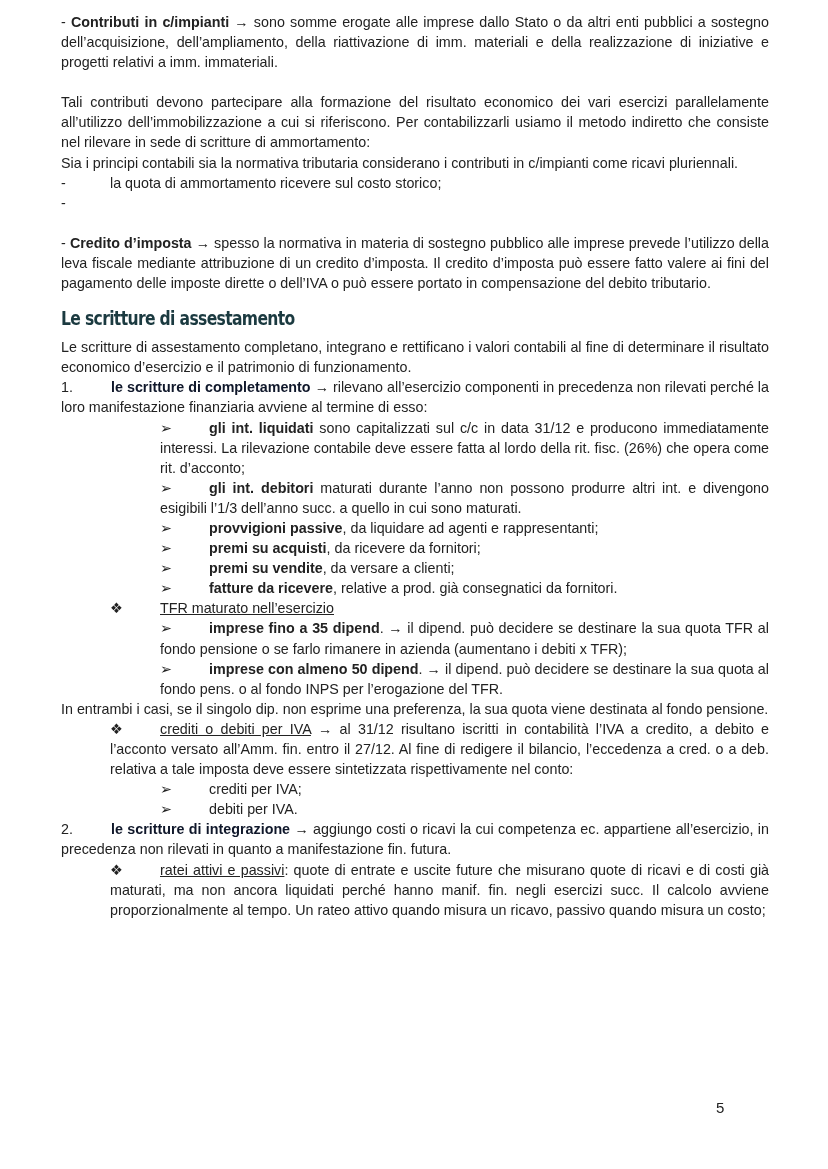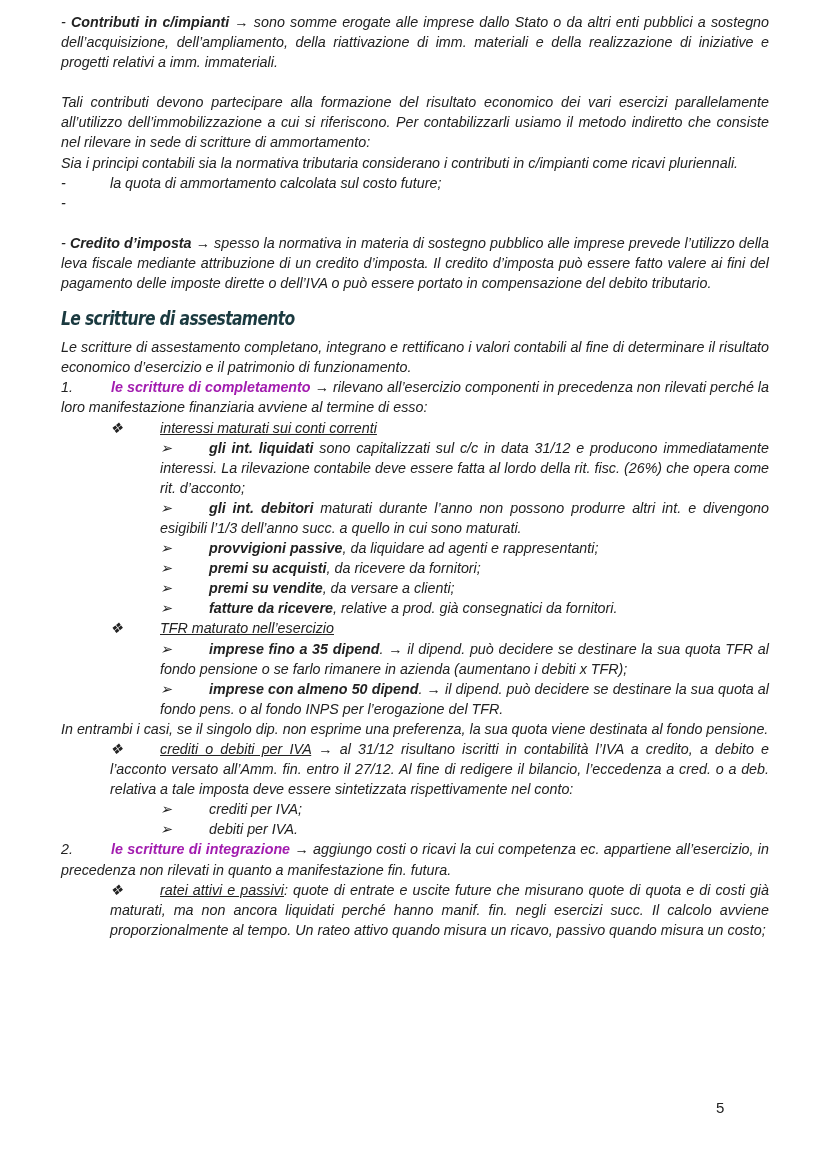--- a/index.html
+++ b/index.html
@@ -1,22 +1,22 @@
 <!DOCTYPE html>
 <html><head>
 <meta charset="utf-8">
 <style>
   html,body{margin:0;padding:0;background:#fff;}
   body{width:828px;height:1169px;position:relative;overflow:hidden;
        font-family:"Liberation Sans",sans-serif;color:#222;font-size:14.3px;}
-  .page{position:absolute;left:61px;top:12px;width:708px;font-style:italic;}
+  .page{position:absolute;left:61px;top:12px;width:708px;}
   p{margin:0;line-height:20.1px;text-align:justify;}
   .gap{height:20px;}
   b{font-weight:bold;}
-  .blue{color:#a21caf;font-weight:bold;}
+  .blue{color:#0f172a;font-weight:bold;}
   u{text-decoration:underline;}
   .heading{font-family:"DejaVu Sans",sans-serif;font-weight:bold;font-size:19px;
            color:#1b3a40;letter-spacing:-0.8px;transform:scaleX(0.82);transform-origin:left;
            margin:14px 0 8px 0;white-space:nowrap;}
   .dash-item{display:flex;line-height:20.1px;}
   .dash-item .mk{width:49px;flex:none;}
   .num{display:inline-block;width:50px;}
   .l1{padding-left:49px;}
   .l1 .mk{display:inline-block;width:50px;}
   .l2{padding-left:99px;}
@@ -32,53 +32,52 @@
 
   <p><span>- </span><b>Contributi in c/impianti</b><span> → sono somme erogate alle imprese dallo Stato o da altri enti pubblici a sostegno dell’acquisizione, dell’ampliamento, della riattivazione di imm. materiali e della realizzazione di iniziative e progetti relativi a imm. immateriali.</span></p>
 
   <div class="gap"></div>
 
   <p>Tali contributi devono partecipare alla formazione del risultato economico dei vari esercizi parallelamente all’utilizzo dell’immobilizzazione a cui si riferiscono. Per contabilizzarli usiamo il metodo indiretto che consiste nel rilevare in sede di scritture di ammortamento:</p>
   <p>Sia i principi contabili sia la normativa tributaria considerano i contributi in c/impianti come ricavi pluriennali.</p>
 
   <div class="dash-item">
       <span class="mk">-</span>
-      <span>la quota di ammortamento calcolata sul costo future;</span>
+      <span>la quota di ammortamento ricevere sul costo storico;</span>
     </div>
   <div class="dash-item">
       <span class="mk">-</span>
     </div>
 
   <div class="gap"></div>
 
   <p><span>- </span><b>Credito d’imposta</b><span> → spesso la normativa in materia di sostegno pubblico alle imprese prevede l’utilizzo della leva fiscale mediante attribuzione di un credito d’imposta. Il credito d’imposta può essere fatto valere ai fini del pagamento delle imposte dirette o dell’IVA o può essere portato in compensazione del debito tributario.</span></p>
 
   <div class="heading">Le scritture di assestamento</div>
 
   <p>Le scritture di assestamento completano, integrano e rettificano i valori contabili al fine di determinare il risultato economico d’esercizio e il patrimonio di funzionamento.</p>
 
   <p><span class="num">1.</span><span class="blue">le scritture di completamento</span><span> → rilevano all’esercizio componenti in precedenza non rilevati perché la loro manifestazione finanziaria avviene al termine di esso:</span></p>
 
-  <p class="l1"><span class="mk">❖</span><u>interessi maturati sui conti correnti</u></p>
   <p class="ind2"><span class="mk" style="display:inline-block;width:49px">➢</span><b>gli int. liquidati</b><span> sono capitalizzati sul c/c in data 31/12 e producono immediatamente interessi. La rilevazione contabile deve essere fatta al lordo della rit. fisc. (26%) che opera come rit. d’acconto;</span></p>
   <p class="ind2"><span class="mk" style="display:inline-block;width:49px">➢</span><b>gli int. debitori</b><span> maturati durante l’anno non possono produrre altri int. e divengono esigibili l’1/3 dell’anno succ. a quello in cui sono maturati.</span></p>
 
   <p class="l2"><span class="mk">➢</span><b>provvigioni passive</b><span>, da liquidare ad agenti e rappresentanti;</span></p>
   <p class="l2"><span class="mk">➢</span><b>premi su acquisti</b><span>, da ricevere da fornitori;</span></p>
   <p class="l2"><span class="mk">➢</span><b>premi su vendite</b><span>, da versare a clienti;</span></p>
   <p class="l2"><span class="mk">➢</span><b>fatture da ricevere</b><span>, relative a prod. già consegnatici da fornitori.</span></p>
 
   <p class="l1"><span class="mk">❖</span><u>TFR maturato nell’esercizio</u></p>
   <p class="ind2"><span class="mk" style="display:inline-block;width:49px">➢</span><b>imprese fino a 35 dipend</b><span>. → il dipend. può decidere se destinare la sua quota TFR al fondo pensione o se farlo rimanere in azienda (aumentano i debiti x TFR);</span></p>
   <p class="ind2"><span class="mk" style="display:inline-block;width:49px">➢</span><b>imprese con almeno 50 dipend</b><span>. → il dipend. può decidere se destinare la sua quota al fondo pens. o al fondo INPS per l’erogazione del TFR.</span></p>
 
   <p>In entrambi i casi, se il singolo dip. non esprime una preferenza, la sua quota viene destinata al fondo pensione.</p>
 
   <p class="ind1"><span style="display:inline-block;width:50px;padding-left:0">❖</span><u>crediti o debiti per IVA</u><span> → al 31/12 risultano iscritti in contabilità l’IVA a credito, a debito e l’acconto versato all’Amm. fin. entro il 27/12. Al fine di redigere il bilancio, l’eccedenza a cred. o a deb. relativa a tale imposta deve essere sintetizzata rispettivamente nel conto:</span></p>
   <p class="l2"><span class="mk">➢</span><span>crediti per IVA;</span></p>
   <p class="l2"><span class="mk">➢</span><span>debiti per IVA.</span></p>
 
   <p><span class="num">2.</span><span class="blue">le scritture di integrazione</span><span> → aggiungo costi o ricavi la cui competenza ec. appartiene all’esercizio, in precedenza non rilevati in quanto a manifestazione fin. futura.</span></p>
 
-  <p class="ind1"><span style="display:inline-block;width:50px">❖</span><u>ratei attivi e passivi</u><span>: quote di entrate e uscite future che misurano quote di quota e di costi già maturati, ma non ancora liquidati perché hanno manif. fin. negli esercizi succ. Il calcolo avviene proporzionalmente al tempo. Un rateo attivo quando misura un ricavo, passivo quando misura un costo;</span></p>
+  <p class="ind1"><span style="display:inline-block;width:50px">❖</span><u>ratei attivi e passivi</u><span>: quote di entrate e uscite future che misurano quote di ricavi e di costi già maturati, ma non ancora liquidati perché hanno manif. fin. negli esercizi succ. Il calcolo avviene proporzionalmente al tempo. Un rateo attivo quando misura un ricavo, passivo quando misura un costo;</span></p>
 </div>
 
 <div class="pagenum">5</div>
 
 </body></html>

